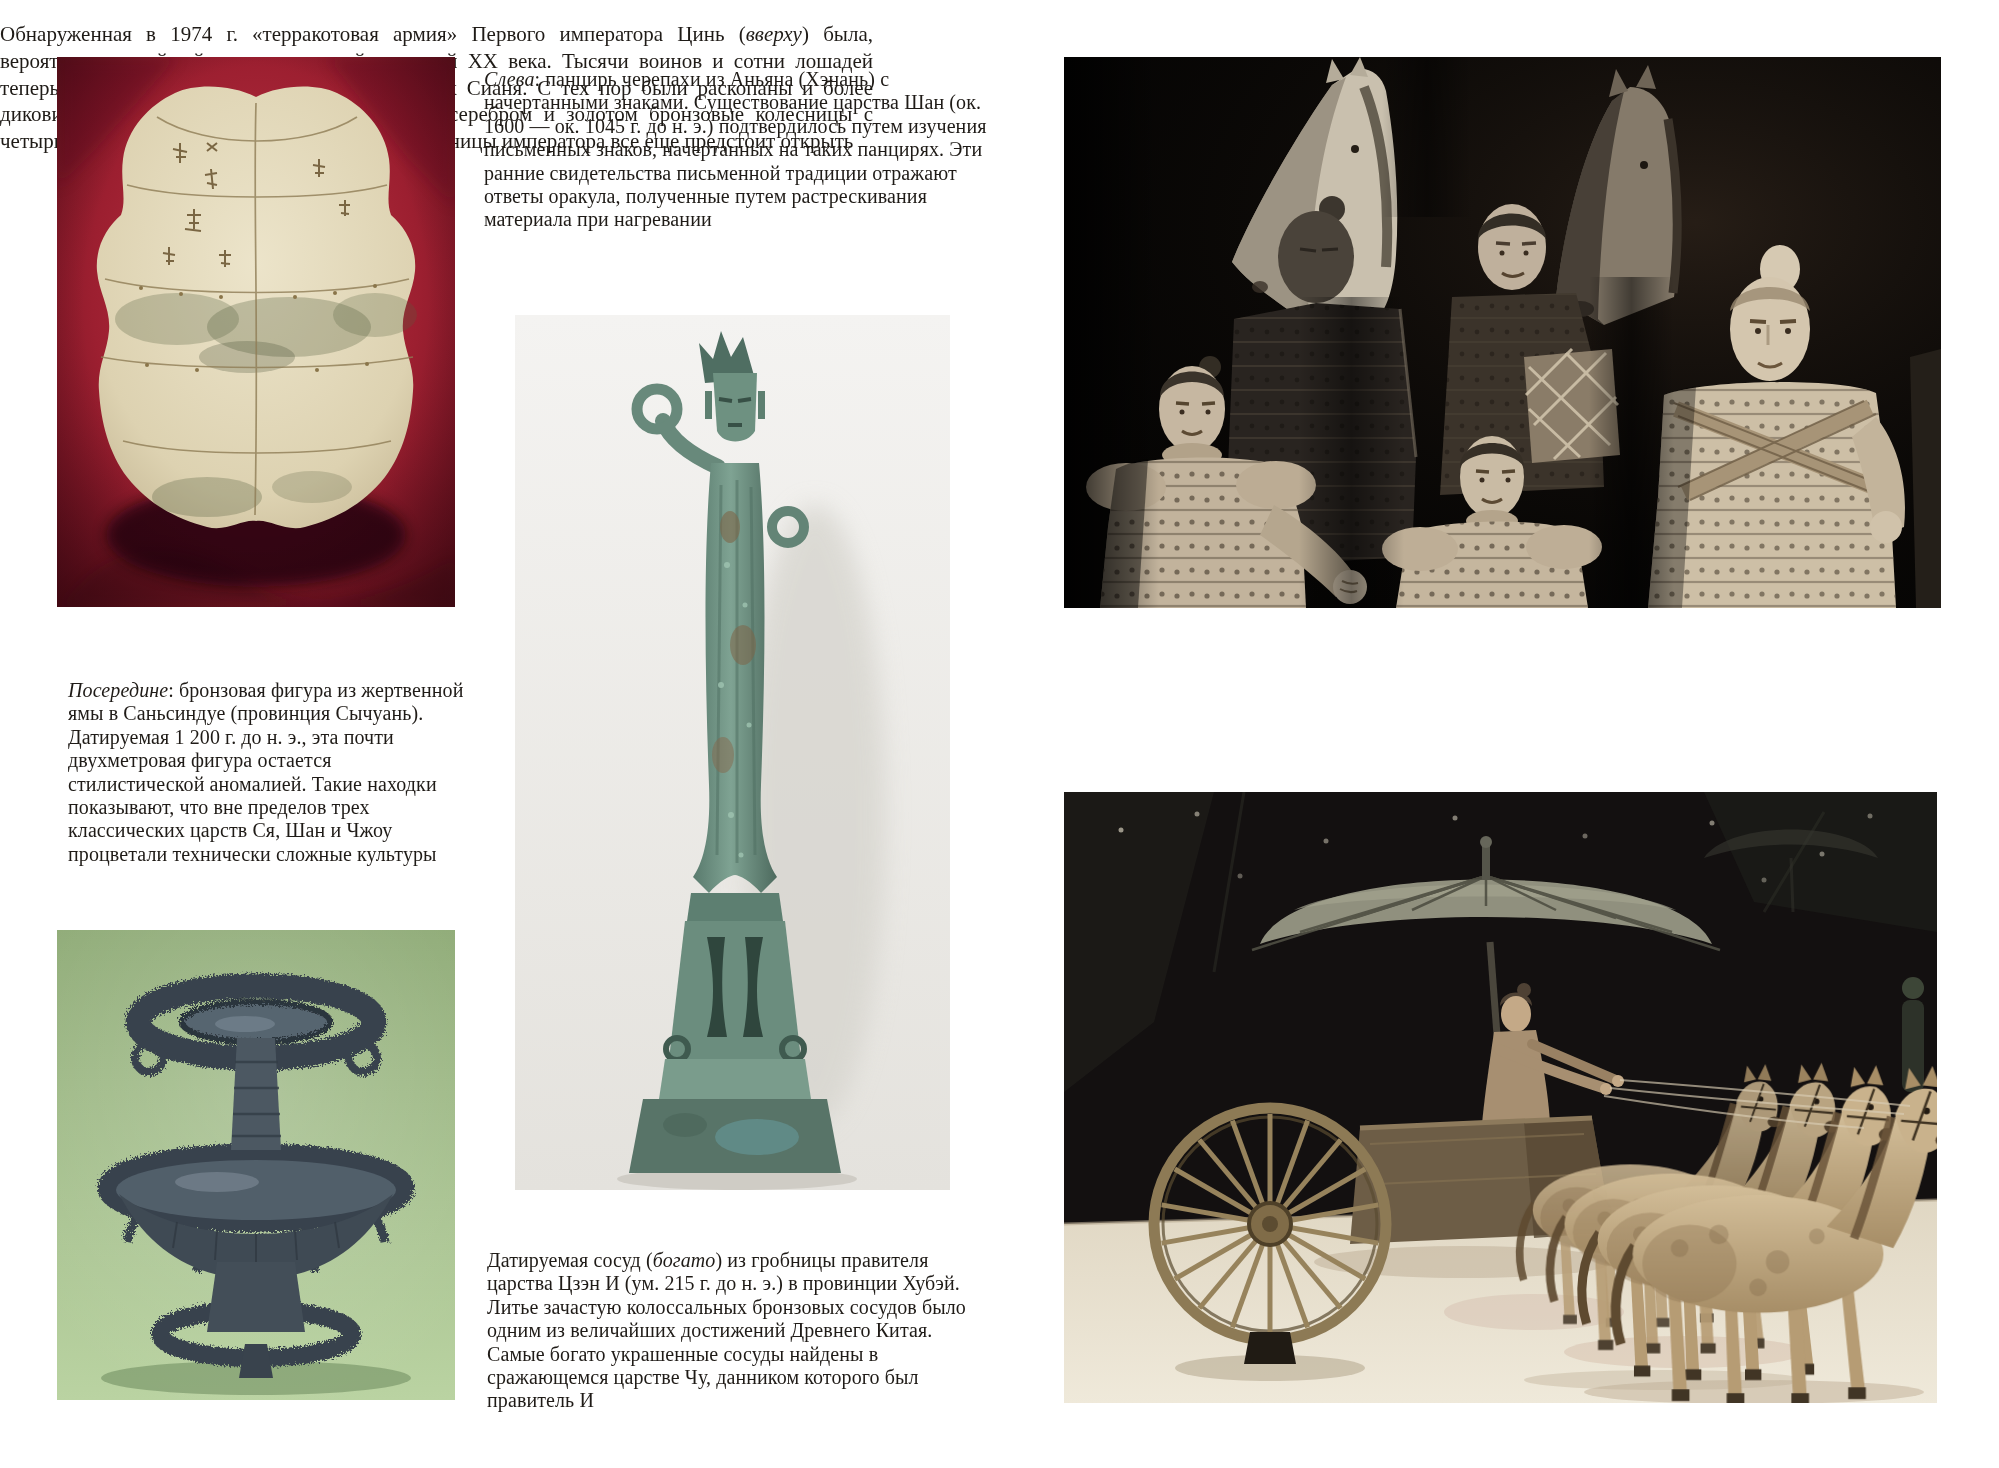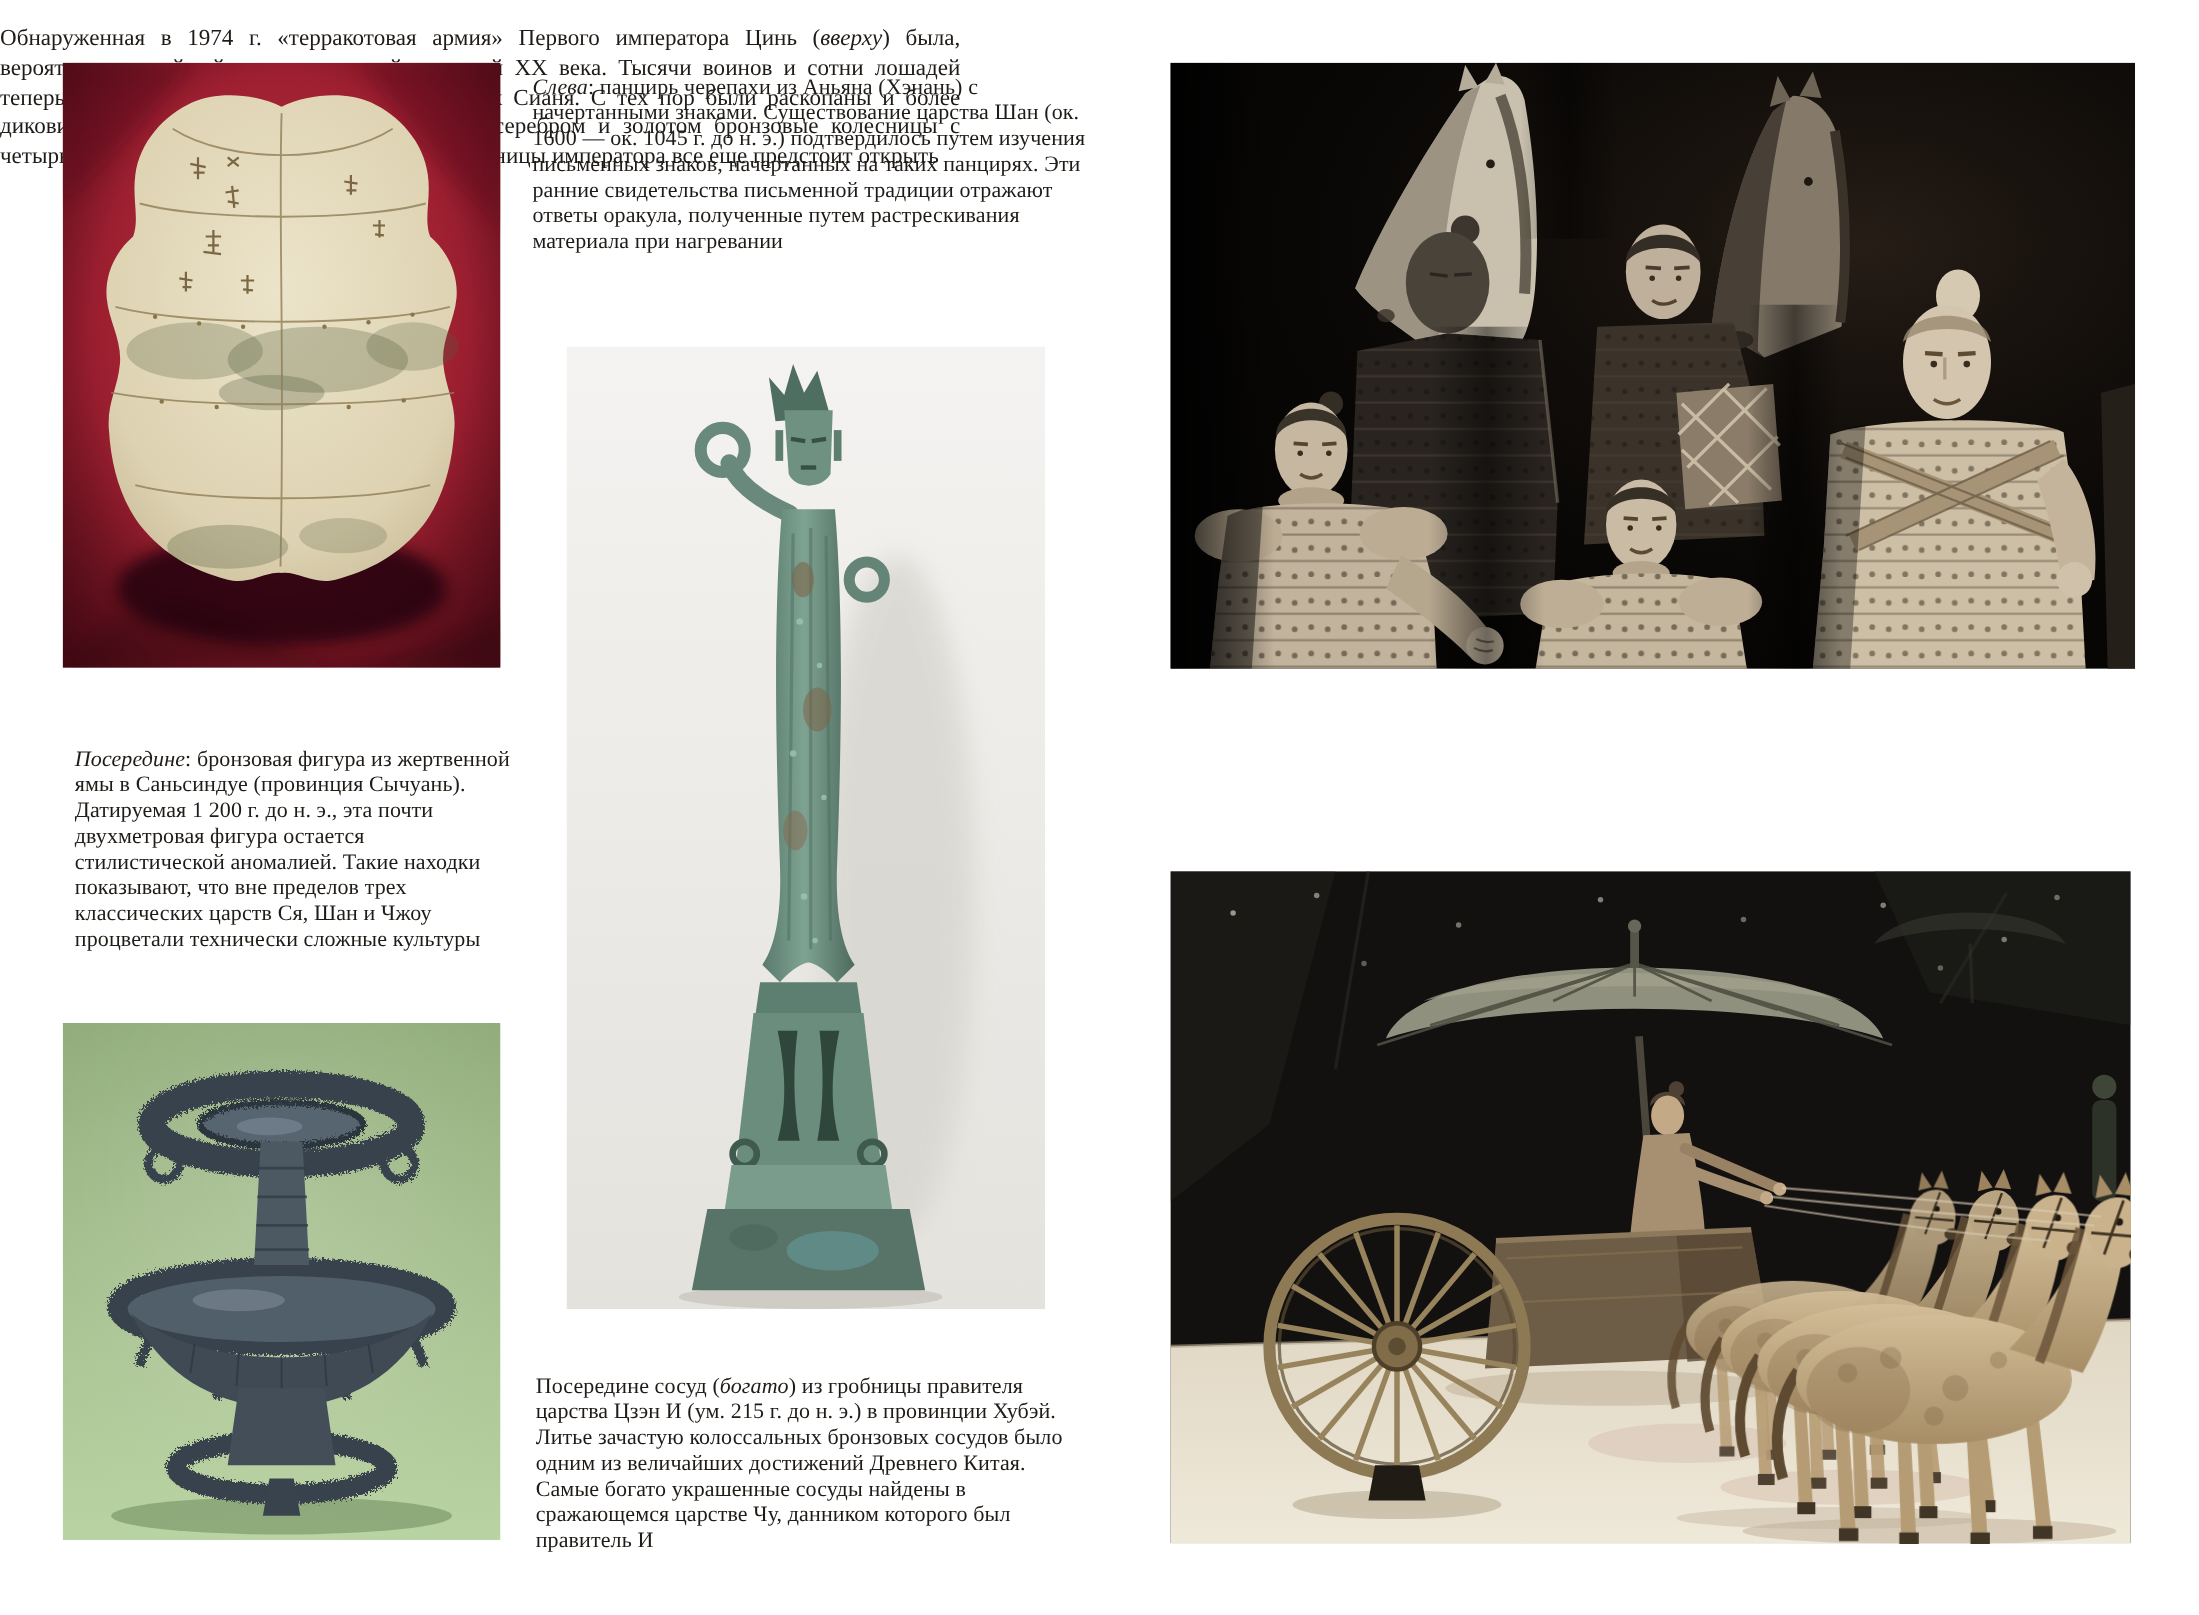--- a/index.html
+++ b/index.html
@@ -224,21 +224,21 @@
       <path d="M248,622 C240,662 240,692 248,722 L228,722 C234,690 234,656 230,622 Z" fill="#2f463d"></path>
       <circle cx="162" cy="734" r="11" fill="none" stroke="#3f5a4f" stroke-width="6"></circle>
       <circle cx="278" cy="734" r="11" fill="none" stroke="#3f5a4f" stroke-width="6"></circle>
       <path d="M150,744 L290,744 L296,784 L144,784 Z" fill="#7a9c8c"></path>
       <path d="M128,784 L312,784 L326,858 L114,858 Z" fill="#587468"></path>
       <ellipse cx="242" cy="822" rx="42" ry="18" fill="#68a0a4" opacity="0.5"></ellipse>
       <ellipse cx="170" cy="810" rx="22" ry="12" fill="#4a6458" opacity="0.6"></ellipse>
     </svg>
   </figure>
 
-  <p class="caption" id="cap-vessel"><span>Посередине сосуд (</span><i>богато</i><span>) из гробницы правителя царства Цзэн И (ум. 215 г. до н. э.) в провинции Хубэй. Литье зачастую колоссальных бронзовых сосудов было одним из величайших достижений Древнего Китая. Самые богато украшенные сосуды найдены в сражающемся царстве Чу, данником которого был правитель И</span></p>
+  <p class="caption" id="cap-vessel"><span>Датируемая сосуд (</span><i>богато</i><span>) из гробницы правителя царства Цзэн И (ум. 215 г. до н. э.) в провинции Хубэй. Литье зачастую колоссальных бронзовых сосудов было одним из величайших достижений Древнего Китая. Самые богато украшенные сосуды найдены в сражающемся царстве Чу, данником которого был правитель И</span></p>
 
   <figure class="photo" id="ph-army">
     <svg viewBox="0 0 877 551" preserveAspectRatio="none">
       <defs>
         <pattern id="lamLight" width="30" height="24" patternUnits="userSpaceOnUse">
           <path d="M0 21 H30" stroke="#6d6150" stroke-width="2.2"></path>
           <circle cx="8" cy="9" r="2.6" fill="#42382b"></circle>
             <circle cx="23" cy="11" r="2.6" fill="#42382b"></circle>
         </pattern>
         <pattern id="lamDark" width="30" height="24" patternUnits="userSpaceOnUse">

